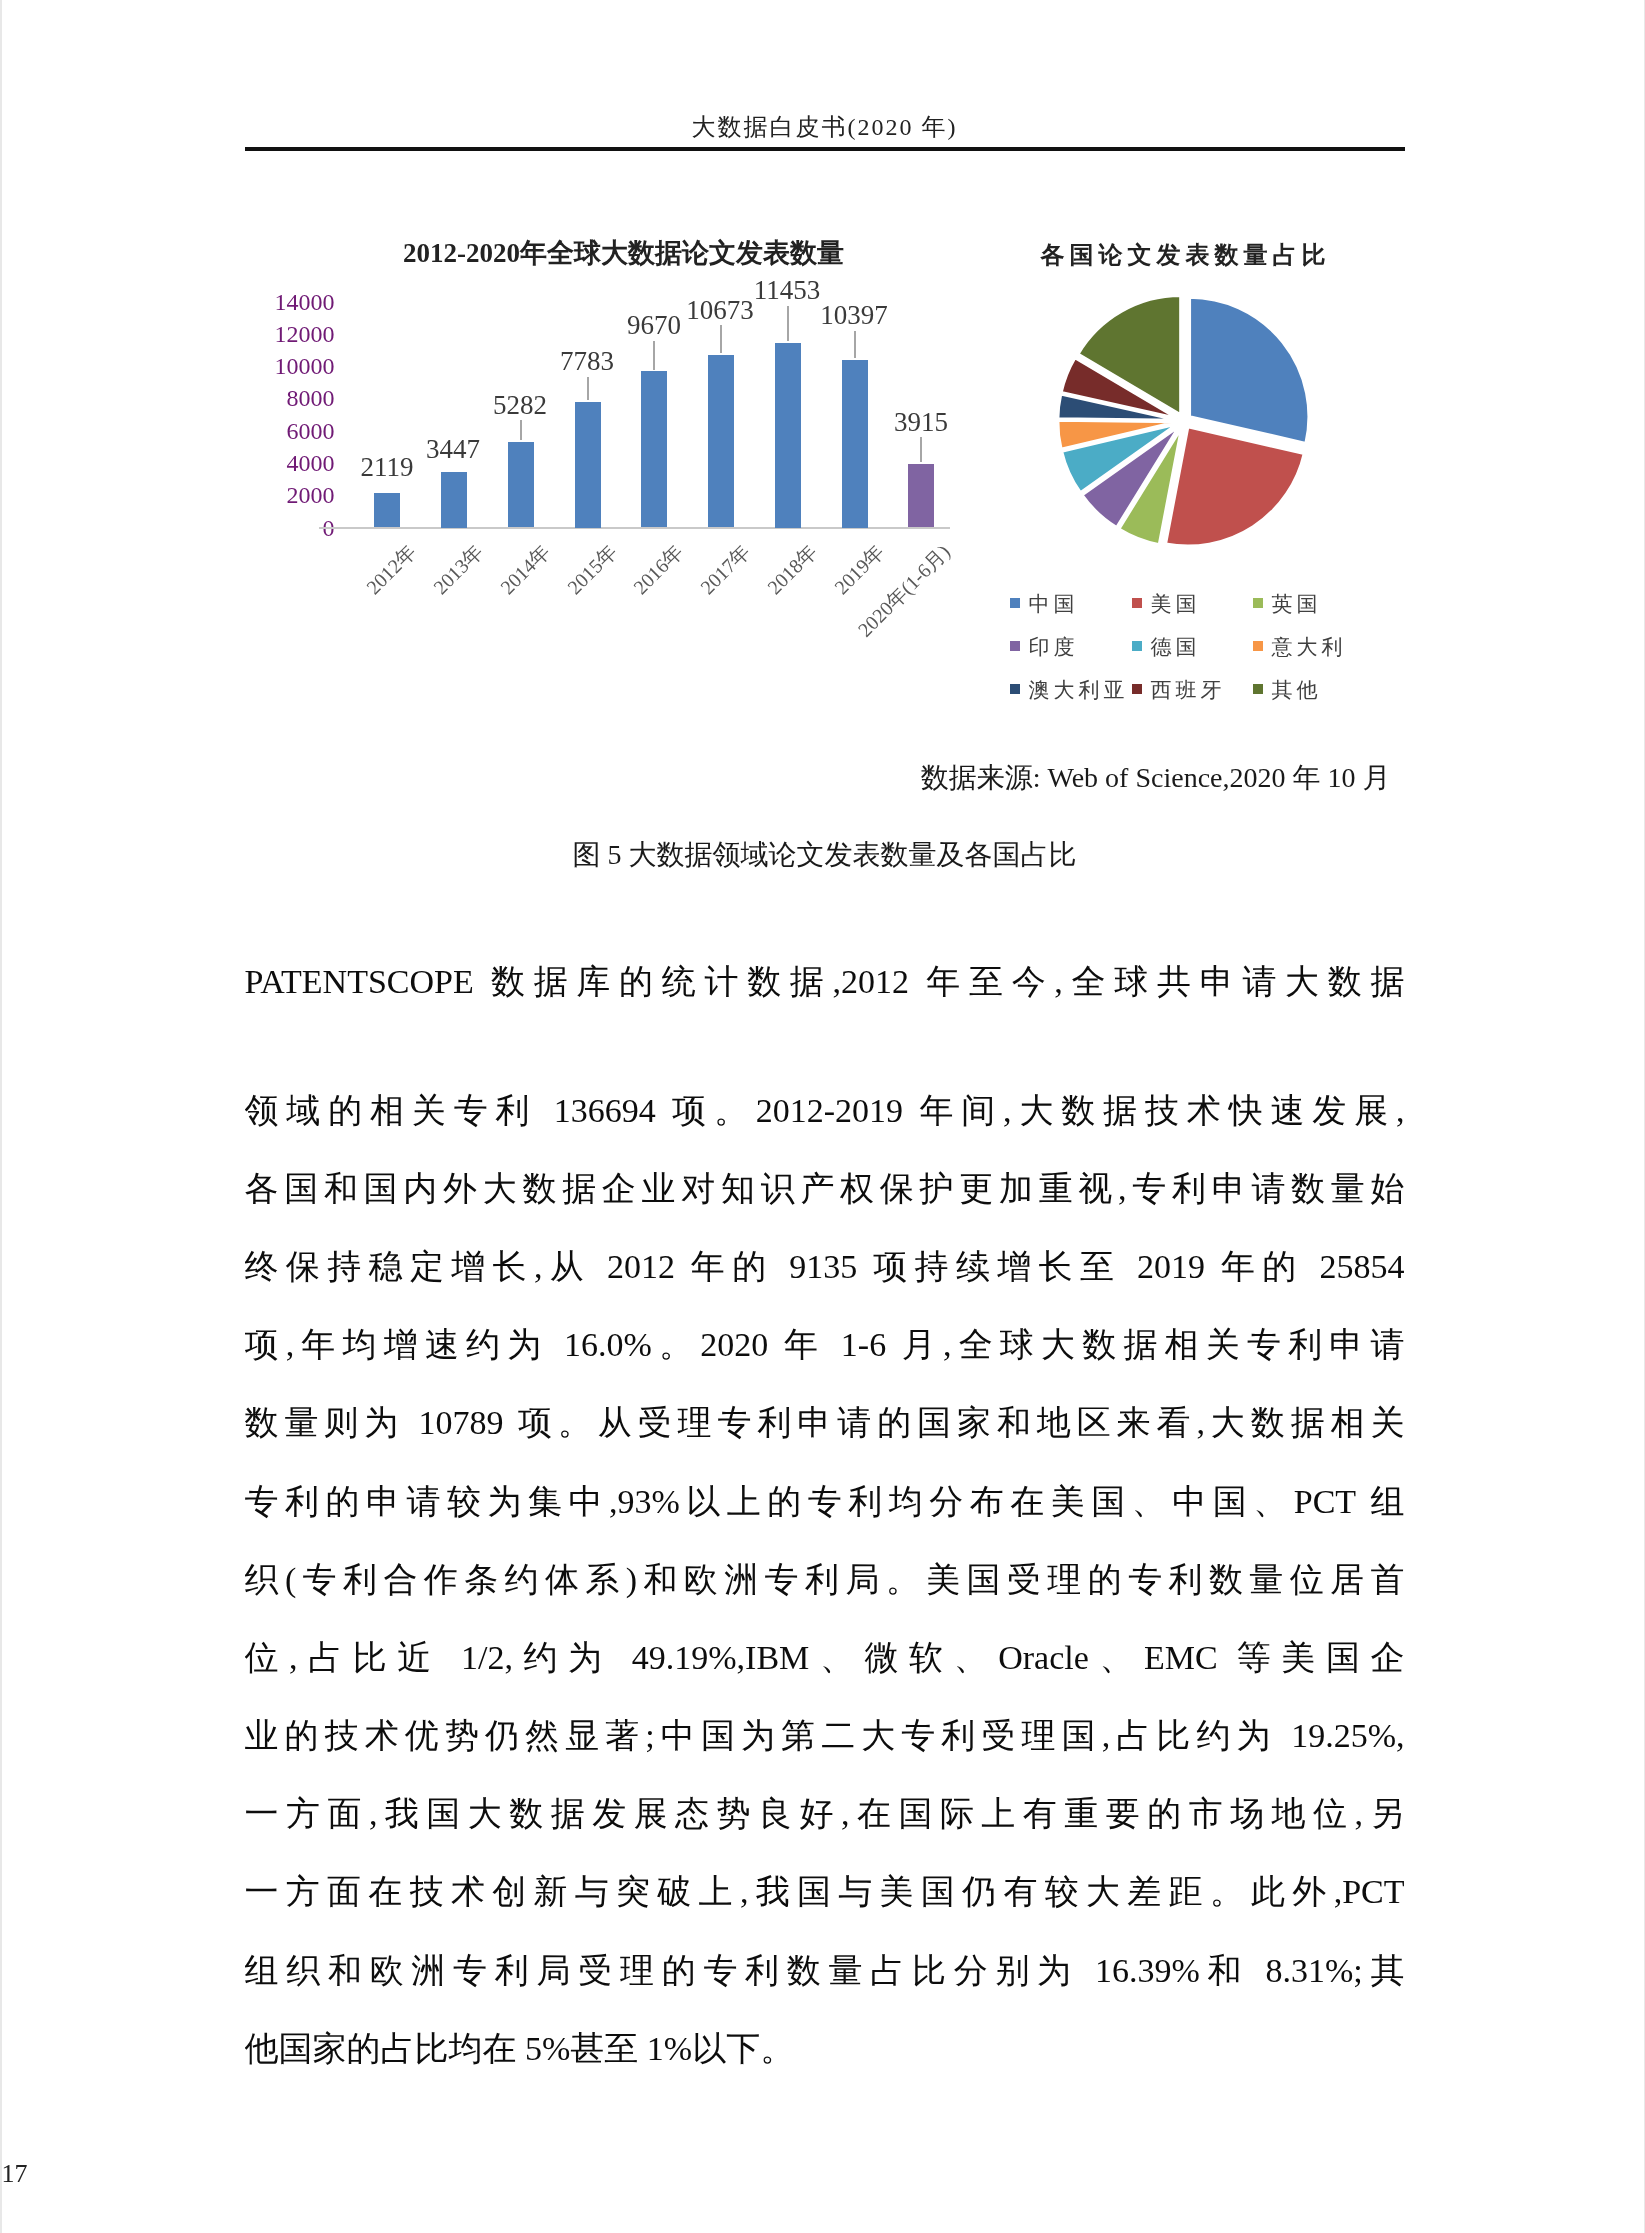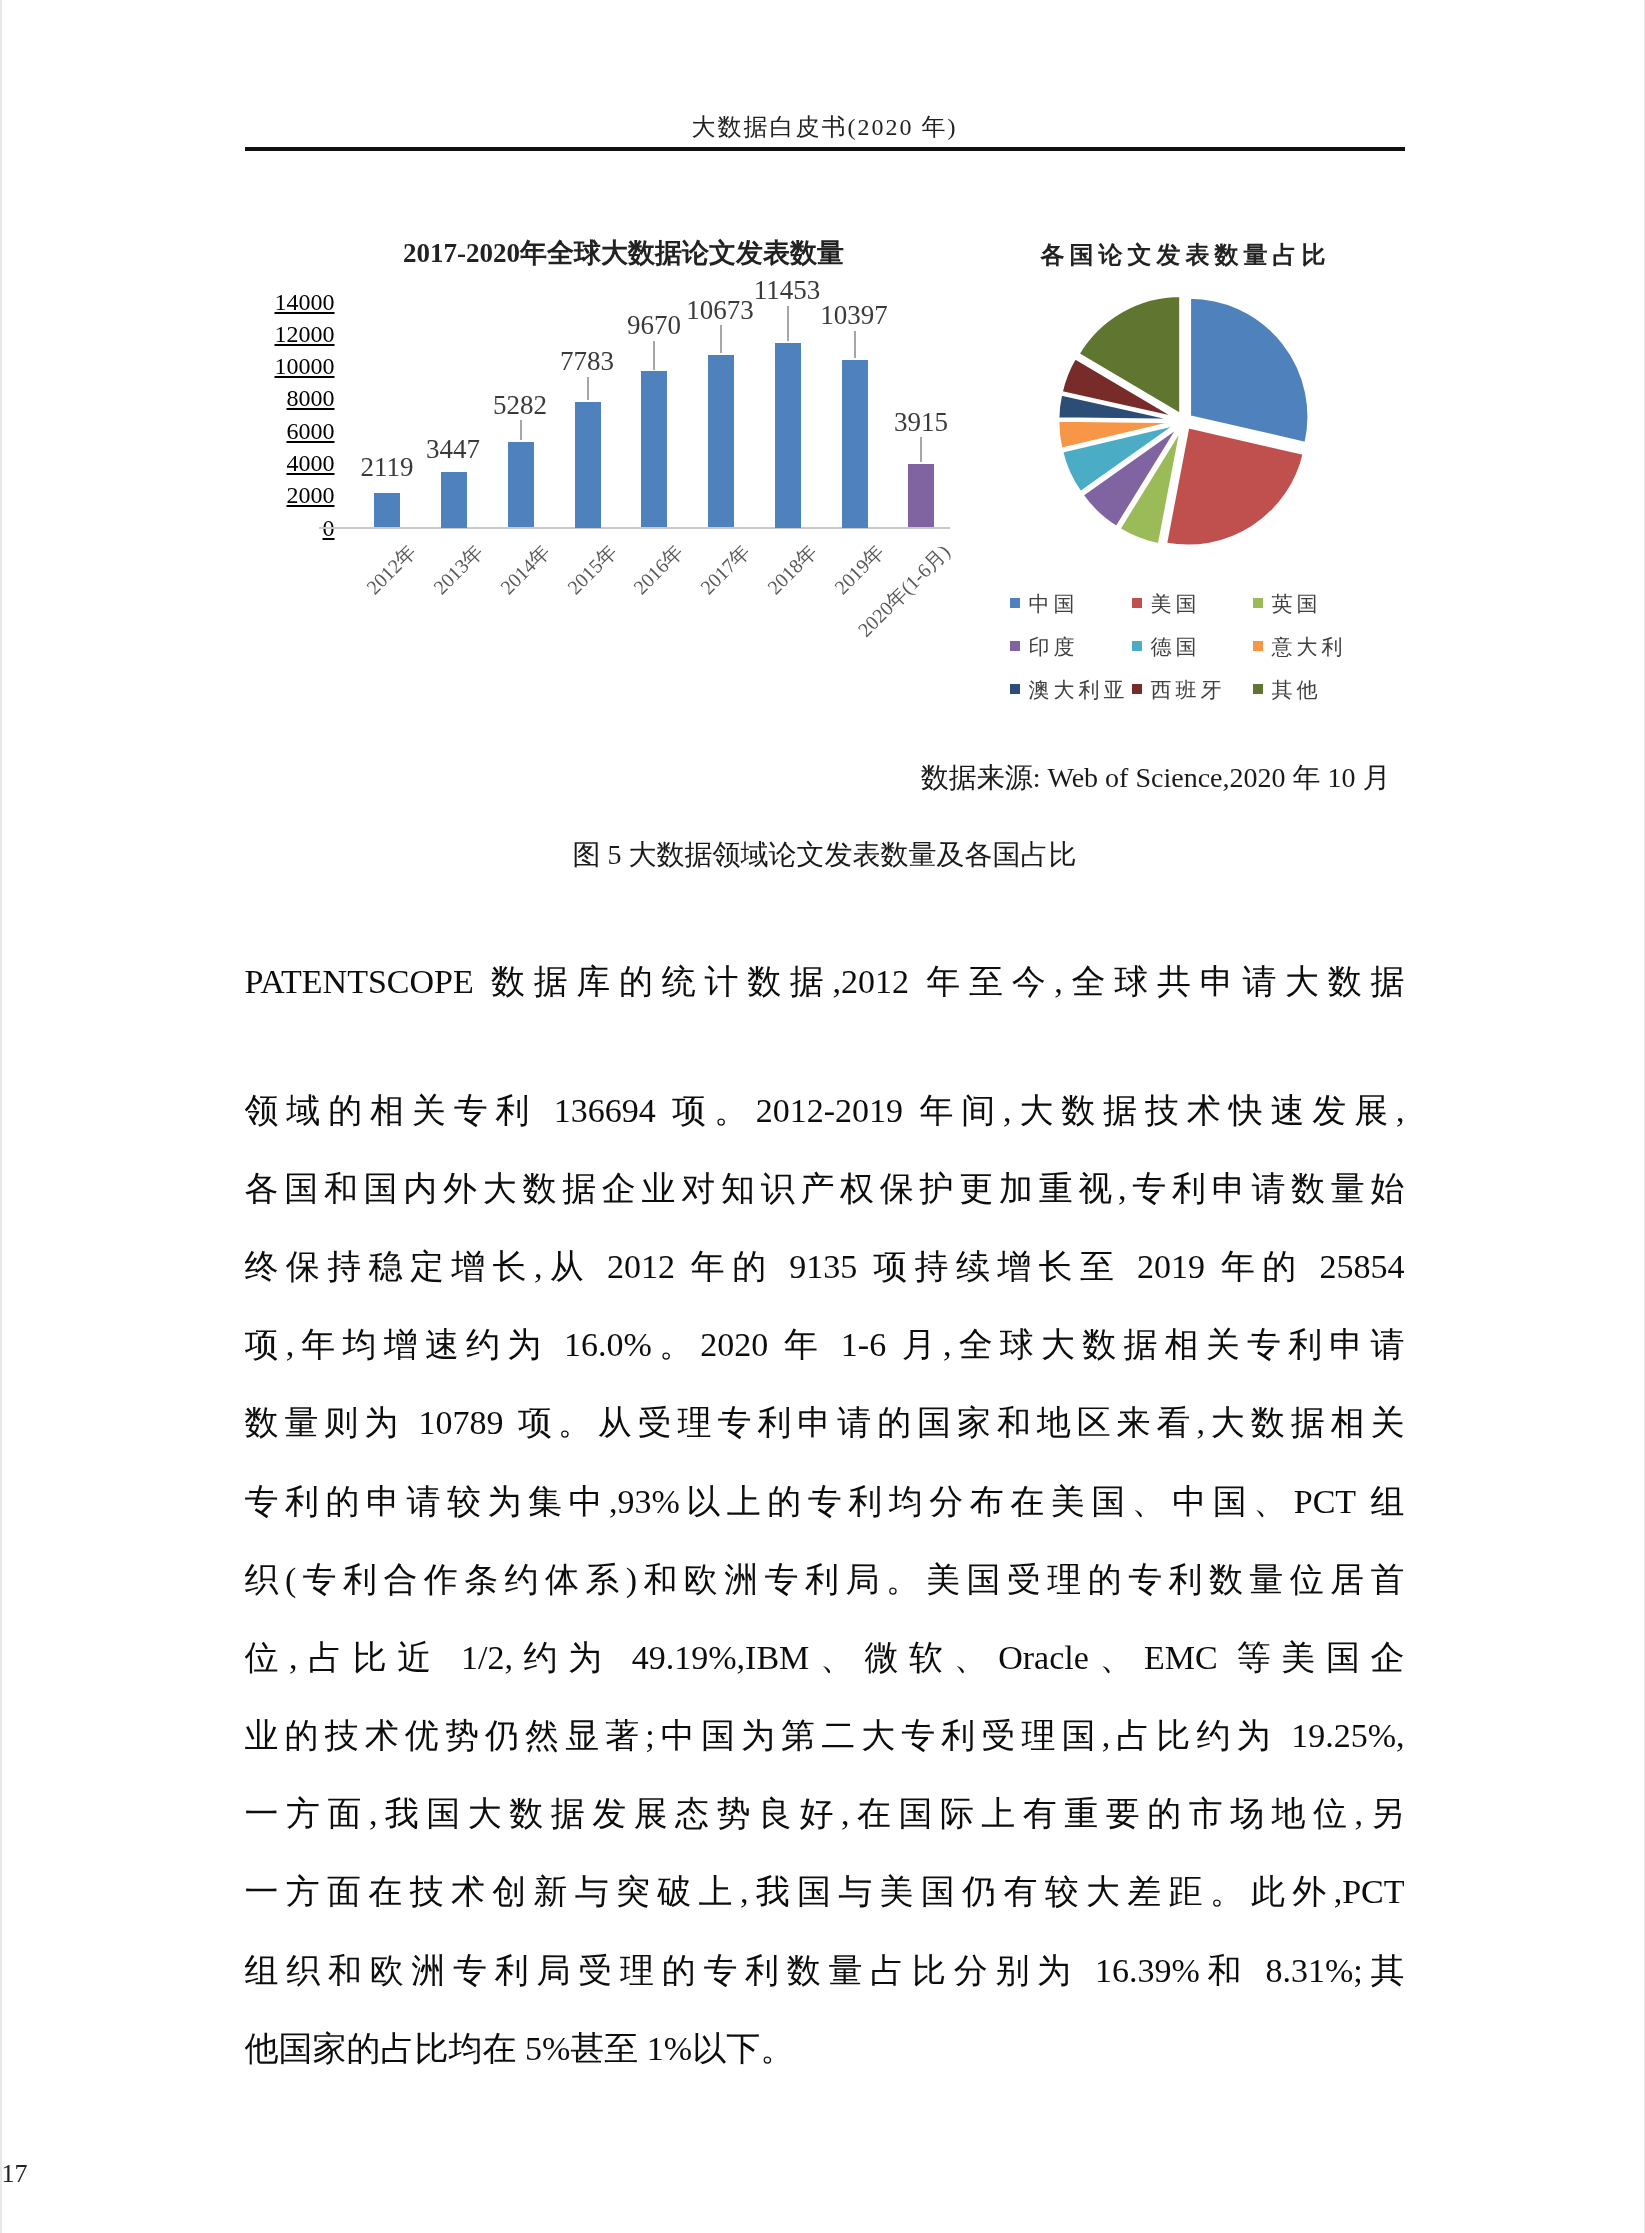--- a/index.html
+++ b/index.html
@@ -7,21 +7,21 @@
         font-family:"Liberation Serif","DejaVu Serif",serif;color:#111;overflow:hidden;}
 
   .header-title{position:absolute;top:111px;left:0;width:1646px;text-align:center;
                 font-size:24px;letter-spacing:2px;color:#222;}
   .header-rule{position:absolute;top:147px;left:243px;width:1160px;height:4px;background:#111;}
 
   
   .barchart{position:absolute;left:239px;top:229px;width:736px;height:488px;}
   .bc-title{position:absolute;left:0;top:6px;width:766px;text-align:center;
             font-weight:bold;font-size:27px;color:#222;}
-  .ytick{position:absolute;width:84px;text-align:right;font-size:24px;color:#000000;line-height:26px;text-decoration:underline;}
+  .ytick{position:absolute;width:84px;text-align:right;font-size:24px;color:#701a75;line-height:26px;}
   .baseline{position:absolute;left:78px;top:298px;width:631px;height:2px;background:#c9c9c9;}
   .bar{position:absolute;width:26px;}
   .dlabel{position:absolute;width:139px;text-align:center;font-size:27px;color:#3a3a3a;line-height:27px;}
   .leader{position:absolute;width:2px;background:#a6a6a6;}
   .xtick{position:absolute;width:219px;text-align:right;font-size:20px;color:#595959;
          white-space:nowrap;transform-origin:100% 0%;transform:rotate(-45deg);}
 
   
   .piechart{position:absolute;left:975px;top:229px;width:458px;height:488px;}
   .pie-title{position:absolute;left:0;top:10px;width:418px;text-align:center;
@@ -48,21 +48,21 @@
 </style>
 </head>
 <body>
 
 <div class="page">
 
   <div class="header-title">大数据白皮书(2020 年)</div>
   <div class="header-rule"></div>
 
   <div class="barchart" id="barchart">
-    <div class="bc-title">2017-2020年全球大数据论文发表数量</div>
+    <div class="bc-title">2012-2020年全球大数据论文发表数量</div>
   <div class="ytick" style="left: 10px; top: 286px;">0</div>
       <div class="ytick" style="left: 10px; top: 253px;">2000</div>
       <div class="ytick" style="left: 10px; top: 221px;">4000</div>
       <div class="ytick" style="left: 10px; top: 189px;">6000</div>
       <div class="ytick" style="left: 10px; top: 156px;">8000</div>
       <div class="ytick" style="left: 10px; top: 124px;">10000</div>
       <div class="ytick" style="left: 10px; top: 92px;">12000</div>
       <div class="ytick" style="left: 10px; top: 60px;">14000</div>
       <div class="baseline"></div>
       <div class="bar" style="left: 133px; top: 264px; height: 34px; background: rgb(79, 129, 189);"></div>

